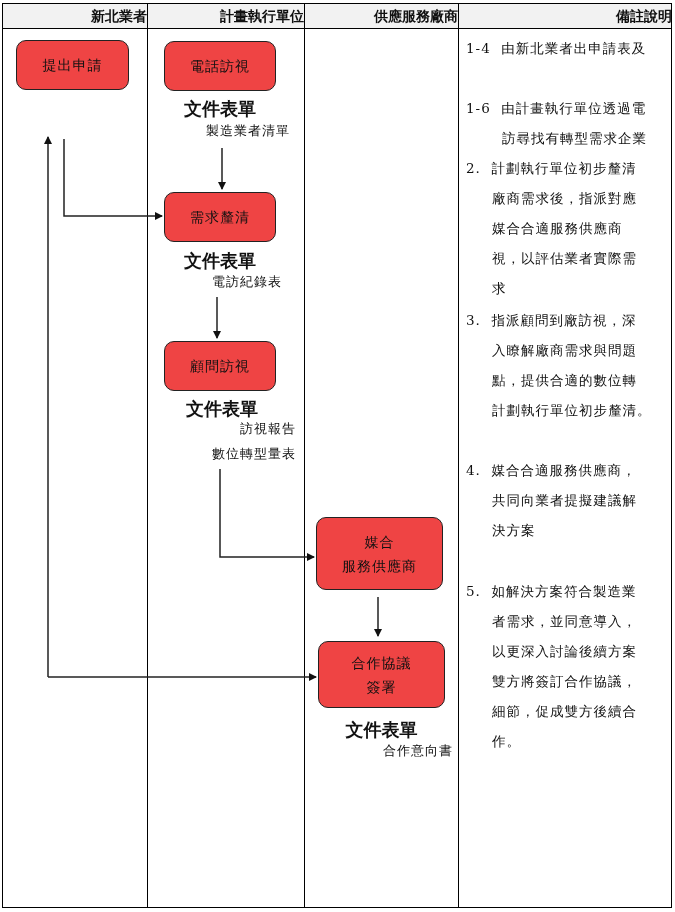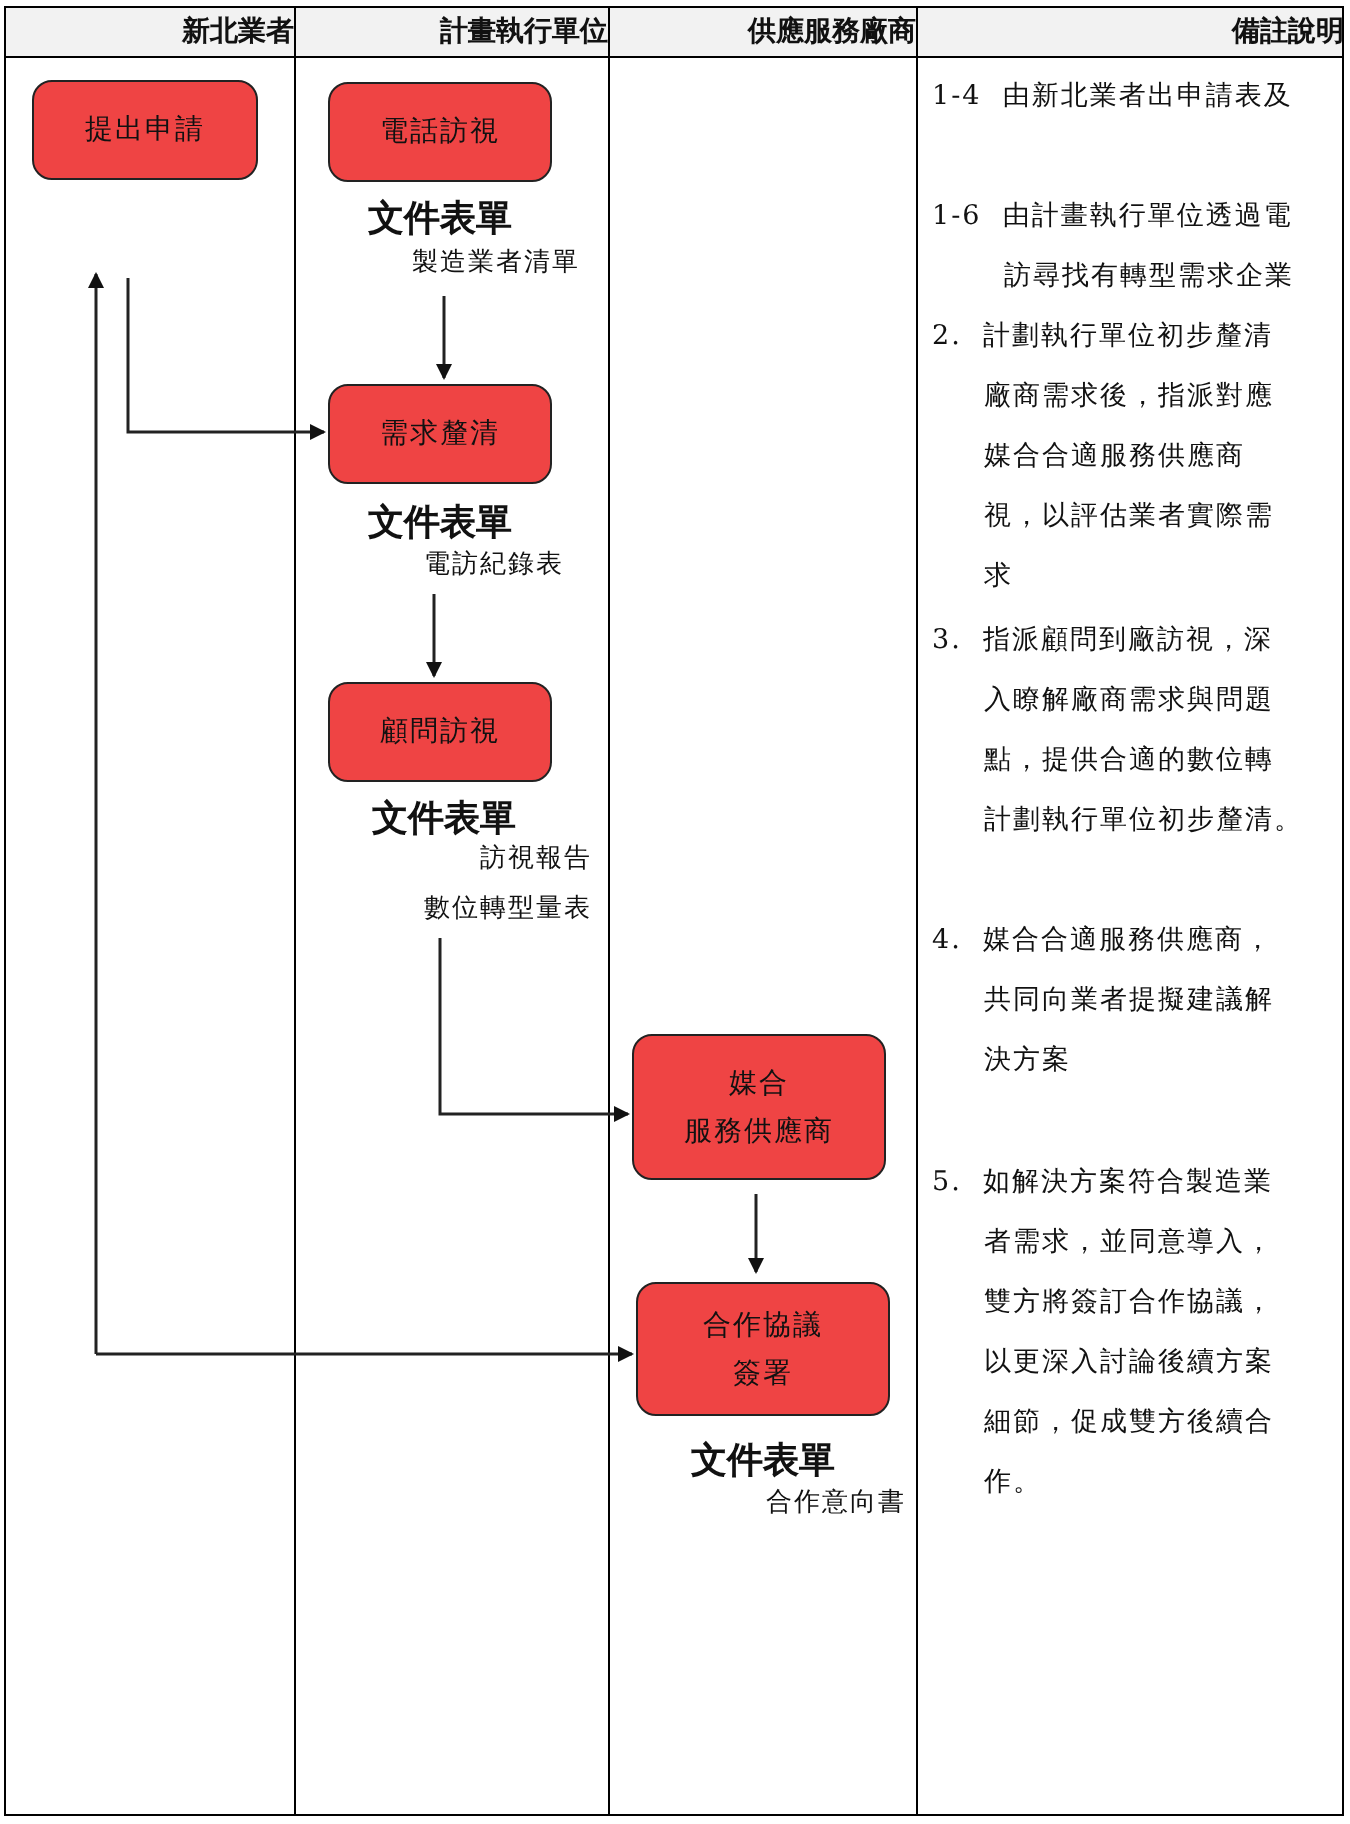--- a/index.html
+++ b/index.html
@@ -115,17 +115,17 @@
   <span class="line cont">計劃執行單位初步釐清。</span>
 </div>
 <div class="note" style="top:455px">
   <span class="line"><span class="num">4.</span>&nbsp;&nbsp;<span>媒合合適服務供應商，</span></span>
   <span class="line cont">共同向業者提擬建議解</span>
   <span class="line cont">決方案</span>
 </div>
 <div class="note" style="top:576px">
   <span class="line"><span class="num">5.</span>&nbsp;&nbsp;<span>如解決方案符合製造業</span></span>
   <span class="line cont">者需求，並同意導入，</span>
+  <span class="line cont">以更深入討論後續方案</span>
   <span class="line cont">雙方將簽訂合作協議，</span>
-  <span class="line cont">以更深入討論後續方案</span>
   <span class="line cont">細節，促成雙方後續合</span>
   <span class="line cont">作。</span>
 </div>
 
 </body></html>

